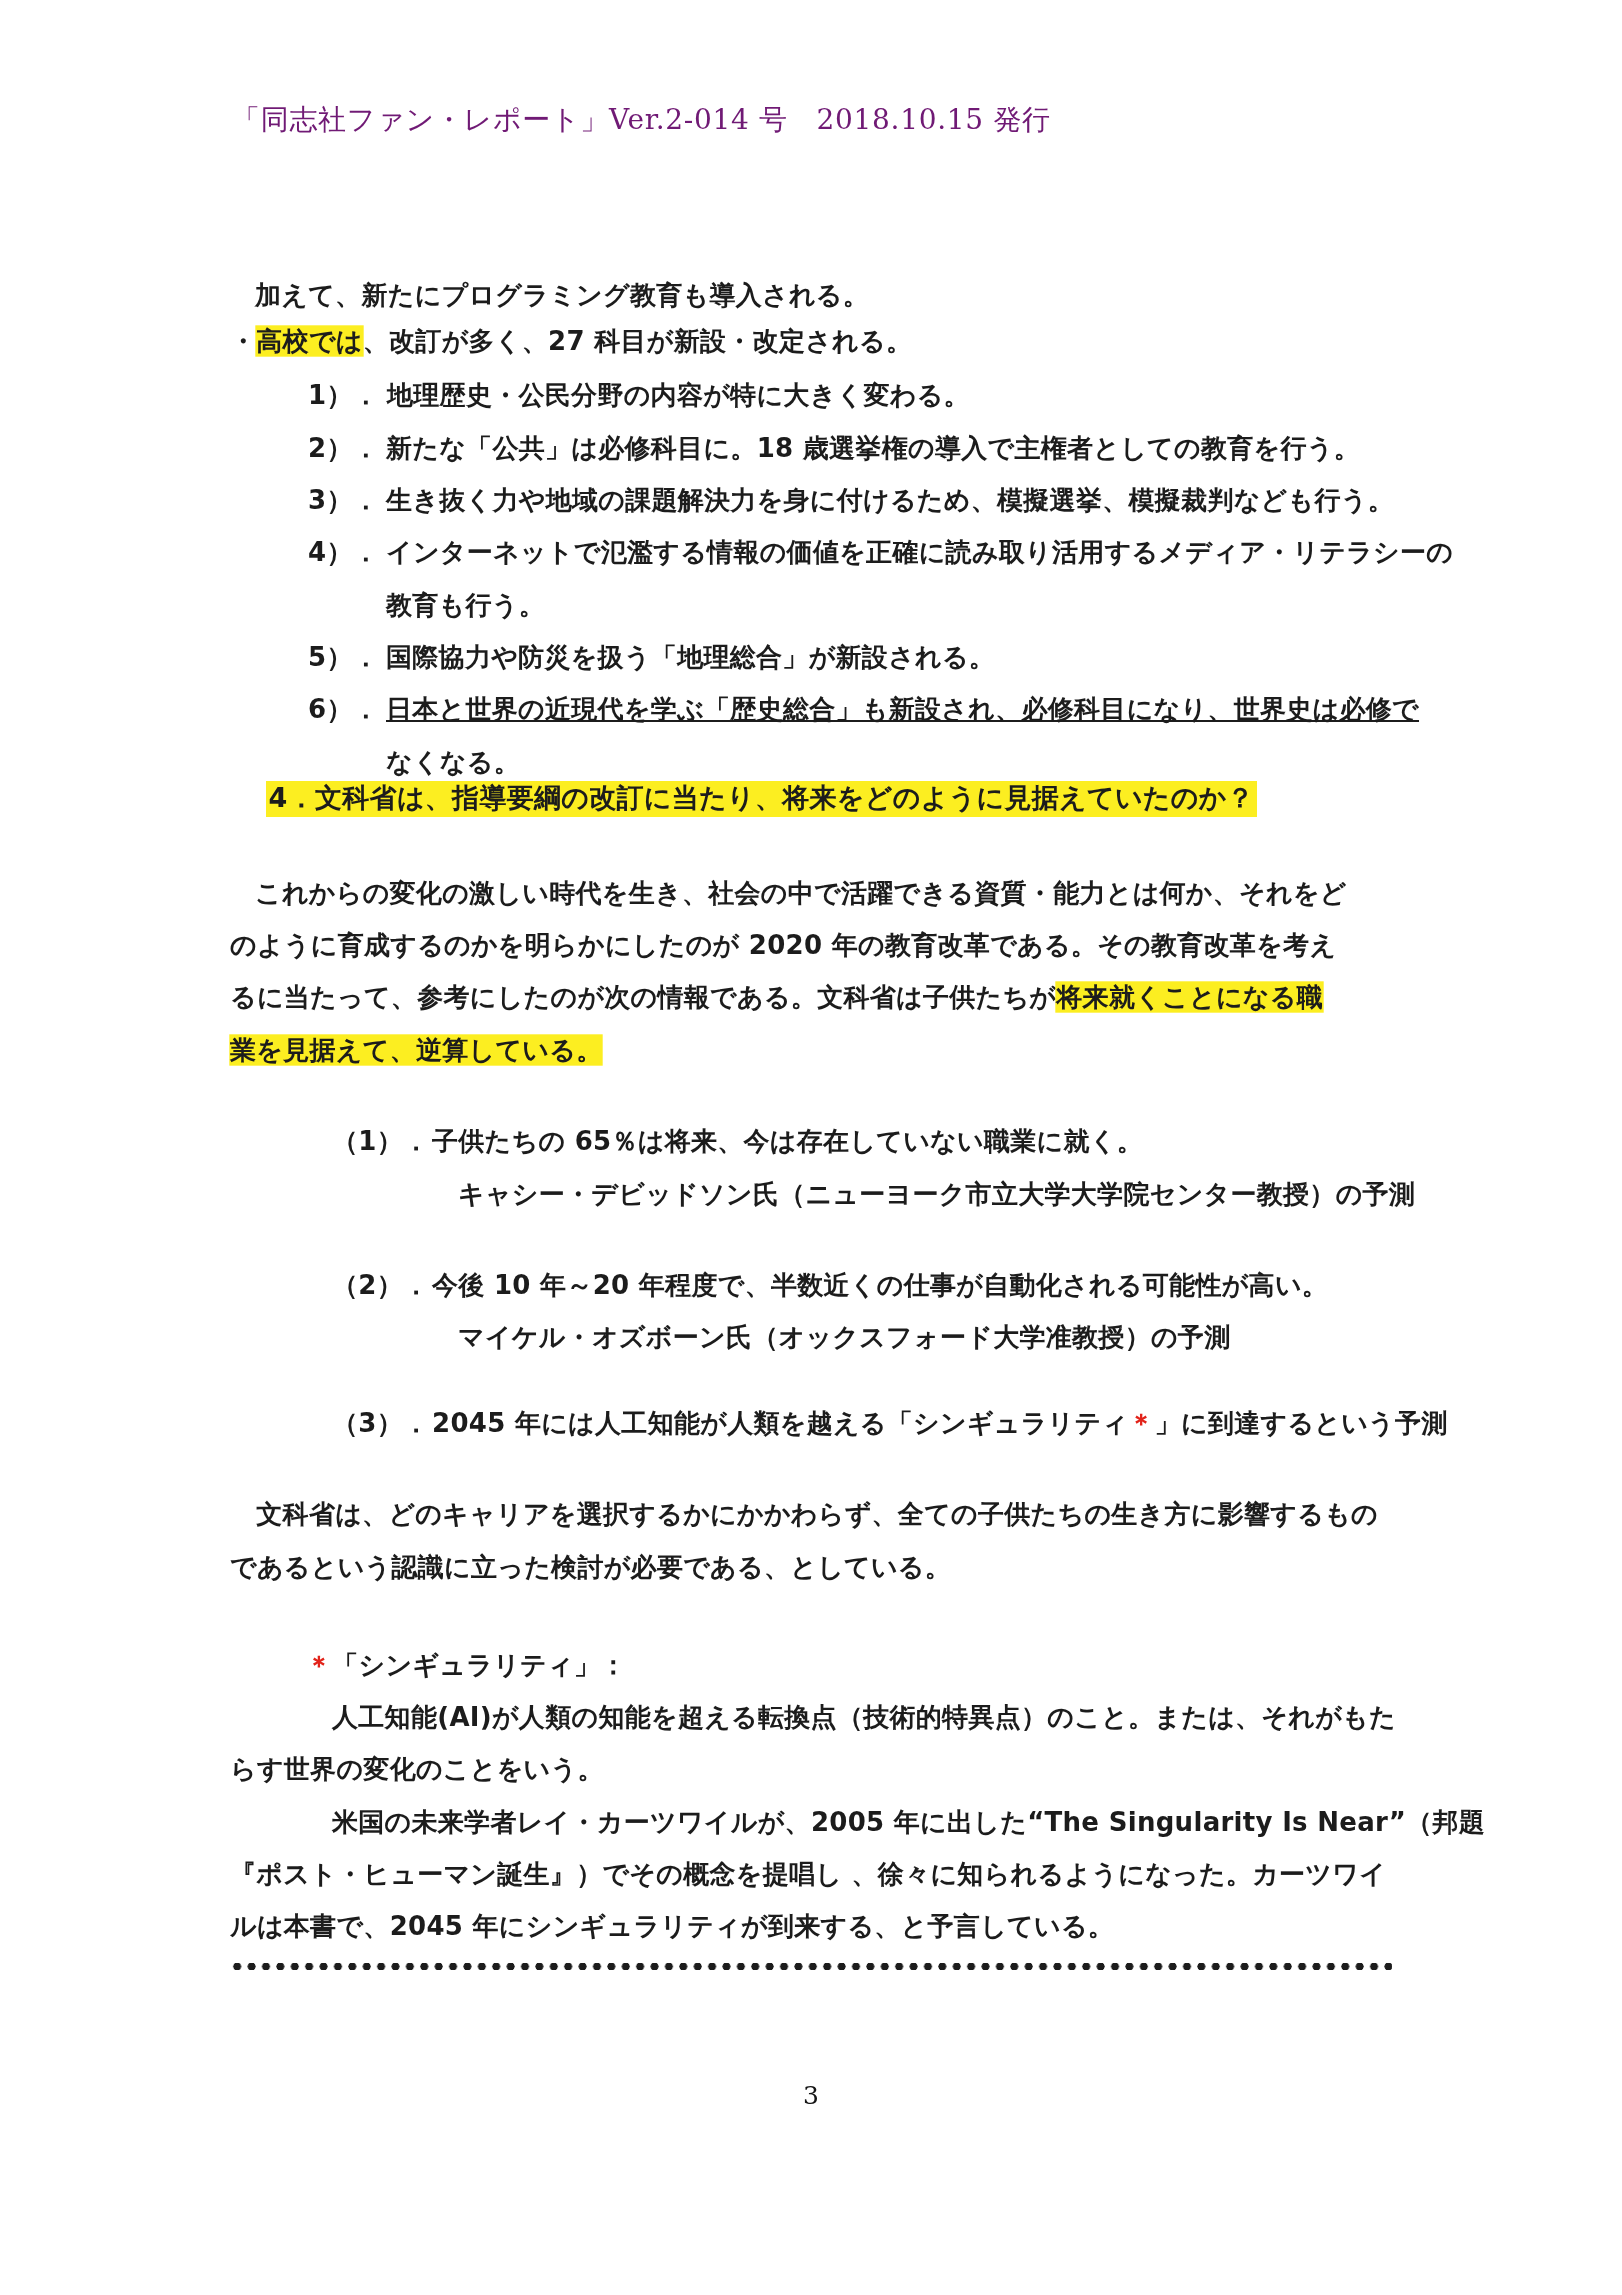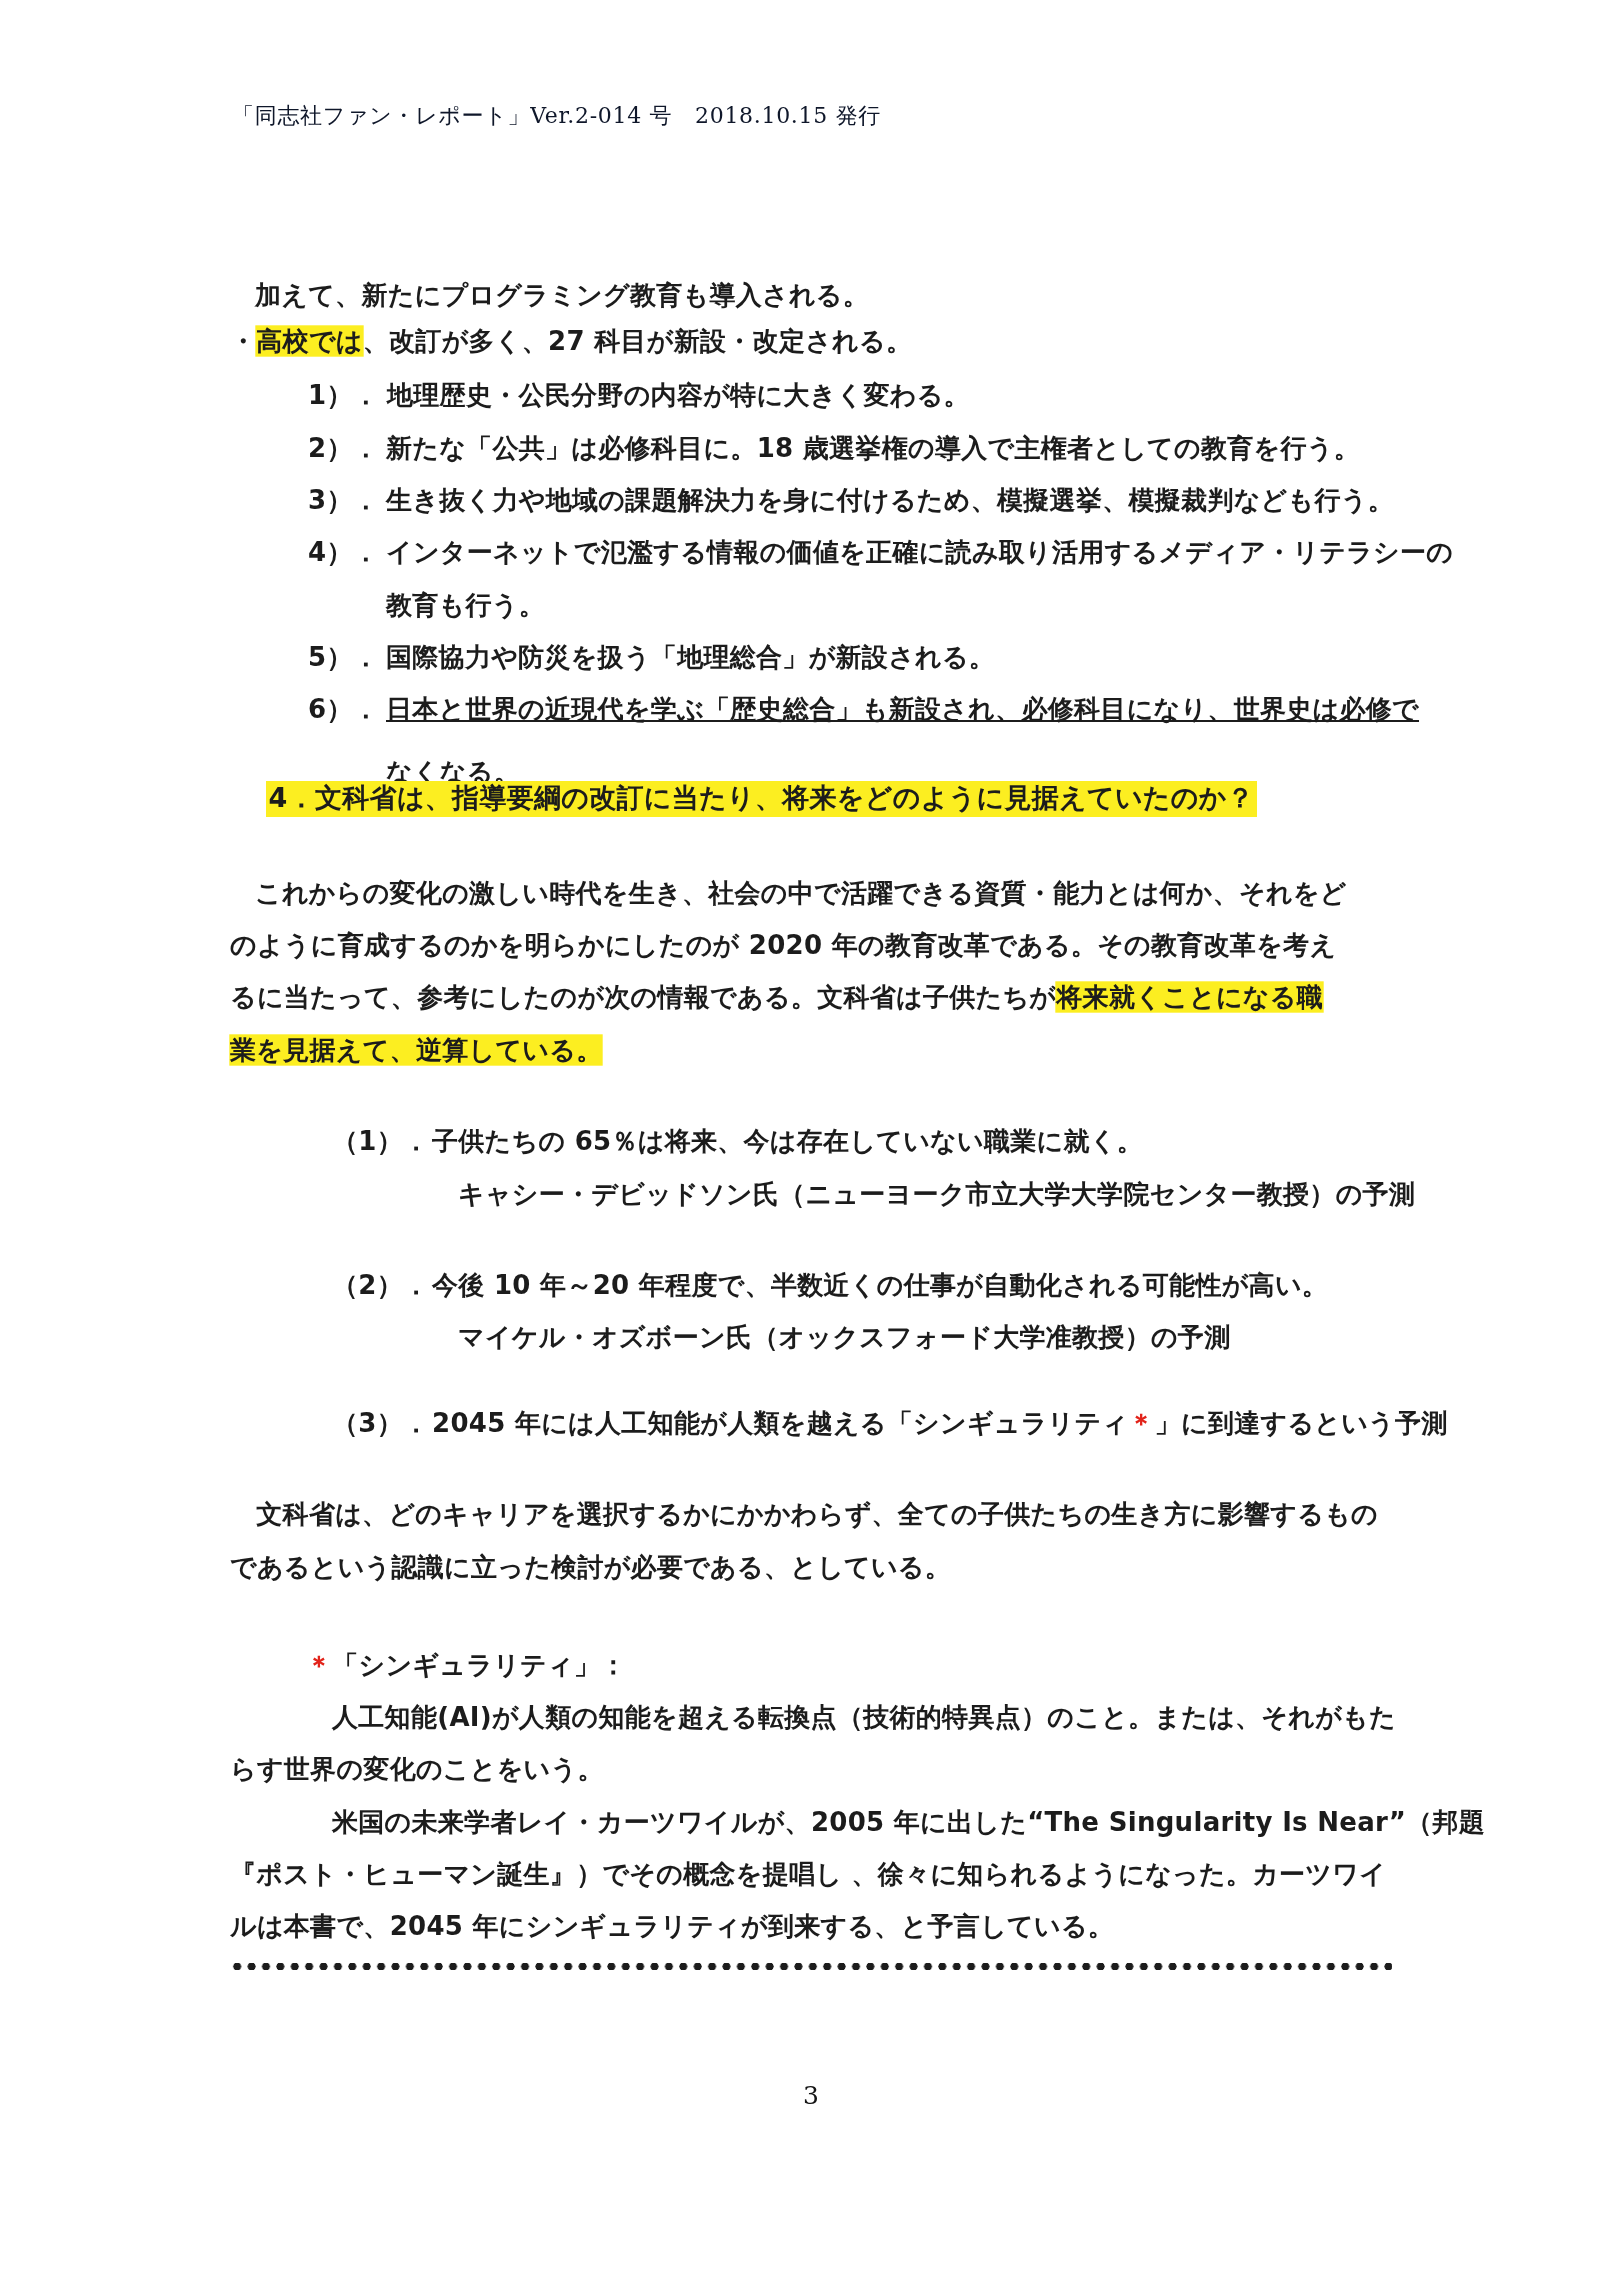--- a/index.html
+++ b/index.html
@@ -20,23 +20,23 @@
     inset: 0;
     background: #ffffff;
   }
 
   
   .doc-header {
     position: absolute;
     left: 232px;
     top: 101px;
     font-family: "DejaVu Serif", "Liberation Serif", serif;
-    font-size: 22px;
+    font-size: 28px;
     letter-spacing: 0.7px;
-    color: #0f172a;
+    color: #701a75;
     white-space: pre;
   }
 
   
   .body-area {
     position: absolute;
     left: 0;
     top: 0;
     width: 1622px;
   }
@@ -114,21 +114,21 @@
 
     <div class="line lvl-body" style="left:308px; top:535px;">4）．</div>
     <div class="line lvl-body" style="left:386px; top:535px;">インターネットで氾濫する情報の価値を正確に読み取り活用するメディア・リテラシーの</div>
     <div class="line lvl-body" style="left:386px; top:588px;">教育も行う。</div>
 
     <div class="line lvl-body" style="left:308px; top:640px;">5）．</div>
     <div class="line lvl-body" style="left:386px; top:640px;">国際協力や防災を扱う「地理総合」が新設される。</div>
 
     <div class="line lvl-body" style="left:308px; top:692px;">6）．</div>
     <div class="line lvl-body" style="left:386px; top:692px;text-decoration:underline;">日本と世界の近現代を学ぶ「歴史総合」も新設され、必修科目になり、世界史は必修で</div>
-    <div class="line lvl-body" style="left:386px; top:745px;margin-top:10px;">なくなる。</div>
+    <div class="line lvl-body" style="left:386px; top:745px;">なくなる。</div>
 
     <div class="line lvl-head" style="left:230px; top:780px;padding-left:36px;"><span class="hl-block">4．文科省は、指導要綱の改訂に当たり、将来をどのように見据えていたのか？</span></div>
 
     <div class="line lvl-body" style="left:255px; top:876px;">これからの変化の激しい時代を生き、社会の中で活躍できる資質・能力とは何か、それをど</div>
     <div class="line lvl-body" style="left:230px; top:928px;">のように育成するのかを明らかにしたのが 2020 年の教育改革である。その教育改革を考え</div>
     <div class="line lvl-body" style="left:230px; top:980px;"><span>るに当たって、参考にしたのが次の情報である。文科省は子供たちが</span><span class="hl">将来就くことになる職</span></div>
     <div class="line lvl-body" style="left:230px; top:1033px;"><span class="hl">業を見据えて、逆算している。</span></div>
 
     <div class="line lvl-body" style="left:332px; top:1124px;">（1）．</div>
     <div class="line lvl-body" style="left:432px; top:1124px;">子供たちの 65％は将来、今は存在していない職業に就く。</div>

